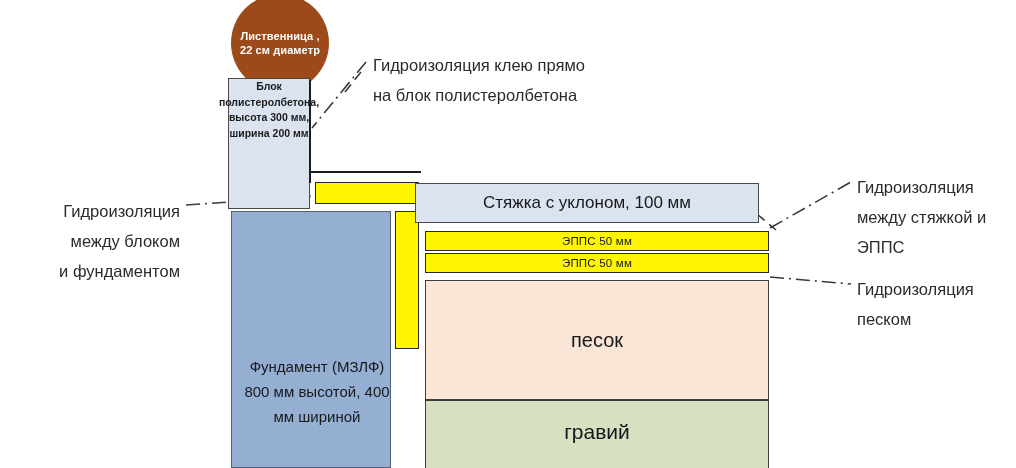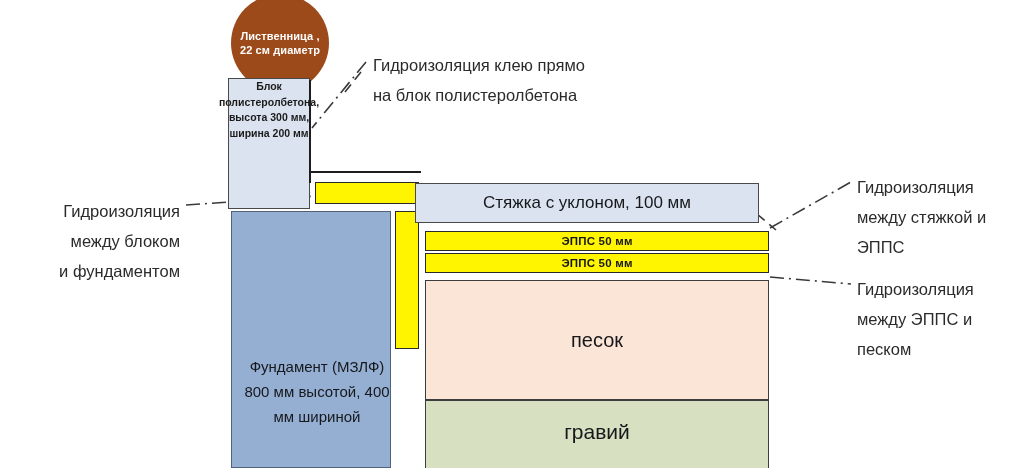--- a/index.html
+++ b/index.html
@@ -107,21 +107,21 @@
     border: 1.6px solid #2a2a2a;
     display: flex; align-items: center; justify-content: center;
   }
   .xps2 {
     left: 425px; top: 253px; width: 344px; height: 20px;
     background: #FFF500;
     border: 1.6px solid #2a2a2a;
     display: flex; align-items: center; justify-content: center;
   }
   .xps-label {
-    font-size: 11.5px; font-weight: 700; color: #16181c; letter-spacing: .2px;
+    font-size: 11.5px; font-weight: 400; color: #16181c; letter-spacing: .2px;
   }
 
   .sand {
     left: 425px; top: 280px; width: 344px; height: 120px;
     background: #FBE5D6;
     border: 1.4px solid #3d3d3d;
     display: flex; align-items: center; justify-content: center;
   }
   .sand-label { font-size: 20px; color: #16181c; }
 
@@ -216,17 +216,16 @@
   </div>
 
   <div class="abs callout callout-r1">
     <div>Гидроизоляция</div>
     <div>между стяжкой и</div>
     <div>ЭППС</div>
   </div>
 
   <div class="abs callout callout-r2">
     <div>Гидроизоляция</div>
-    <div>между ЭППС и</div>
     <div>песком</div>
   </div>
 
 </div>
 
 </body></html>

